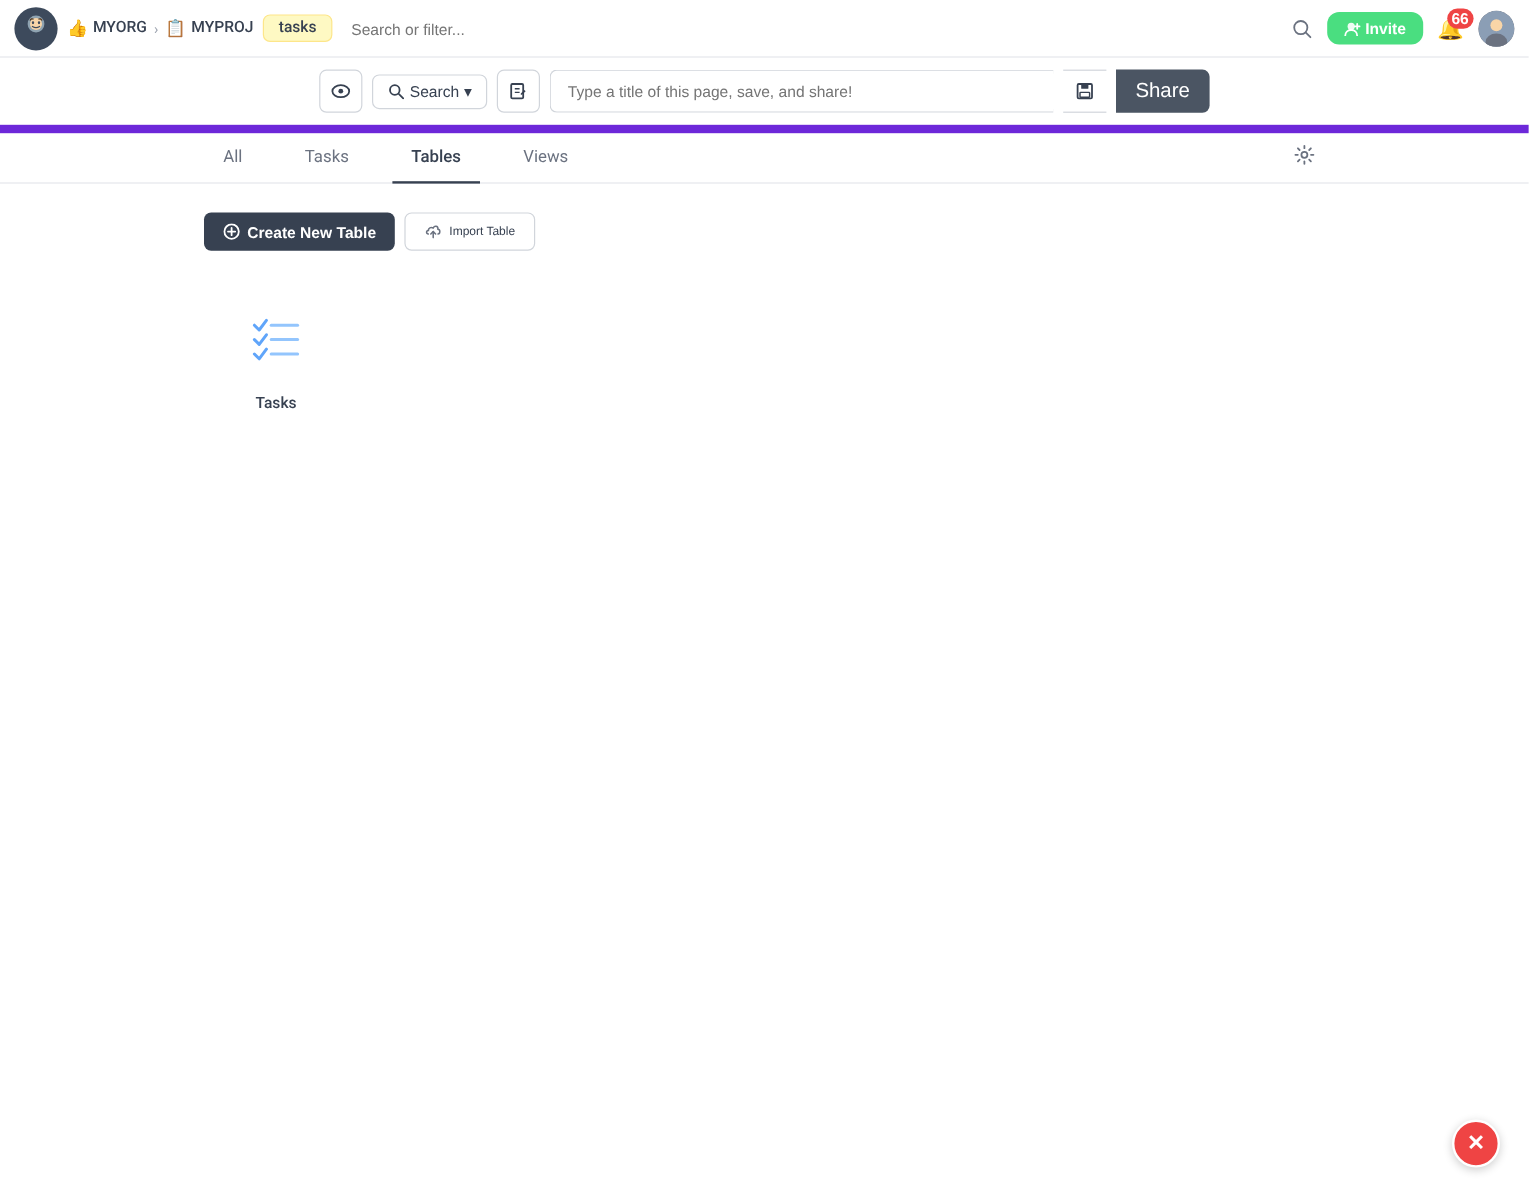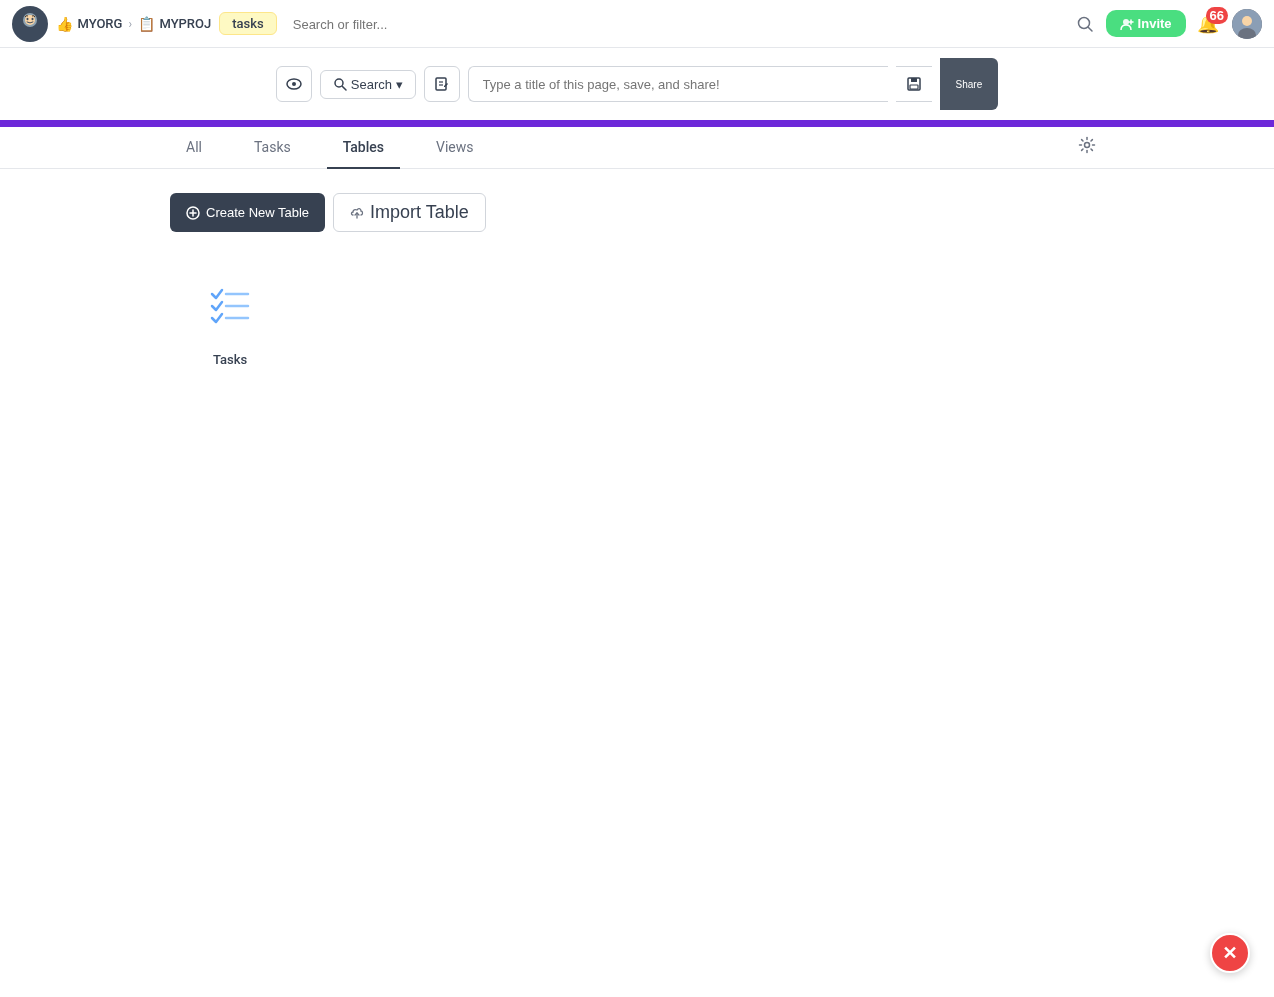--- a/index.html
+++ b/index.html
@@ -191,23 +191,23 @@
       color: #374151;
       font-size: 16px;
       border-left: none;
       border-right: none;
     }
     .toolbar-share-btn {
       background: #4b5563;
       border: none;
       border-radius: 0 6px 6px 0;
       padding: 0 16px;
-      height: 52px;
-      color: #fff;
-      font-size: 10px;
+      height: 36px;
+      color: #fff;
+      font-size: 17px;
       font-weight: 500;
       cursor: pointer;
     }
 
     
     .tabs-bar {
       display: flex;
       align-items: center;
       padding: 0 170px;
       border-bottom: 1px solid #e5e7eb;
@@ -246,31 +246,31 @@
       gap: 8px;
       margin-bottom: 32px;
     }
     .create-new-btn {
       background: #374151;
       border: none;
       border-radius: 6px;
       padding: 8px 16px;
       color: #fff;
       font-size: 13px;
-      font-weight: 400;
+      font-weight: 700;
       cursor: pointer;
       display: flex; align-items: center; gap: 6px;
     }
     .import-btn {
       background: #fff;
       border: 1px solid #d1d5db;
       border-radius: 6px;
       padding: 8px 16px;
       color: #374151;
-      font-size: 18px;
+      font-size: 10px;
       font-weight: 500;
       cursor: pointer;
       display: flex; align-items: center; gap: 6px;
     }
 
     
     .tables-grid {
       display: flex;
       flex-wrap: wrap;
       gap: 16px;

